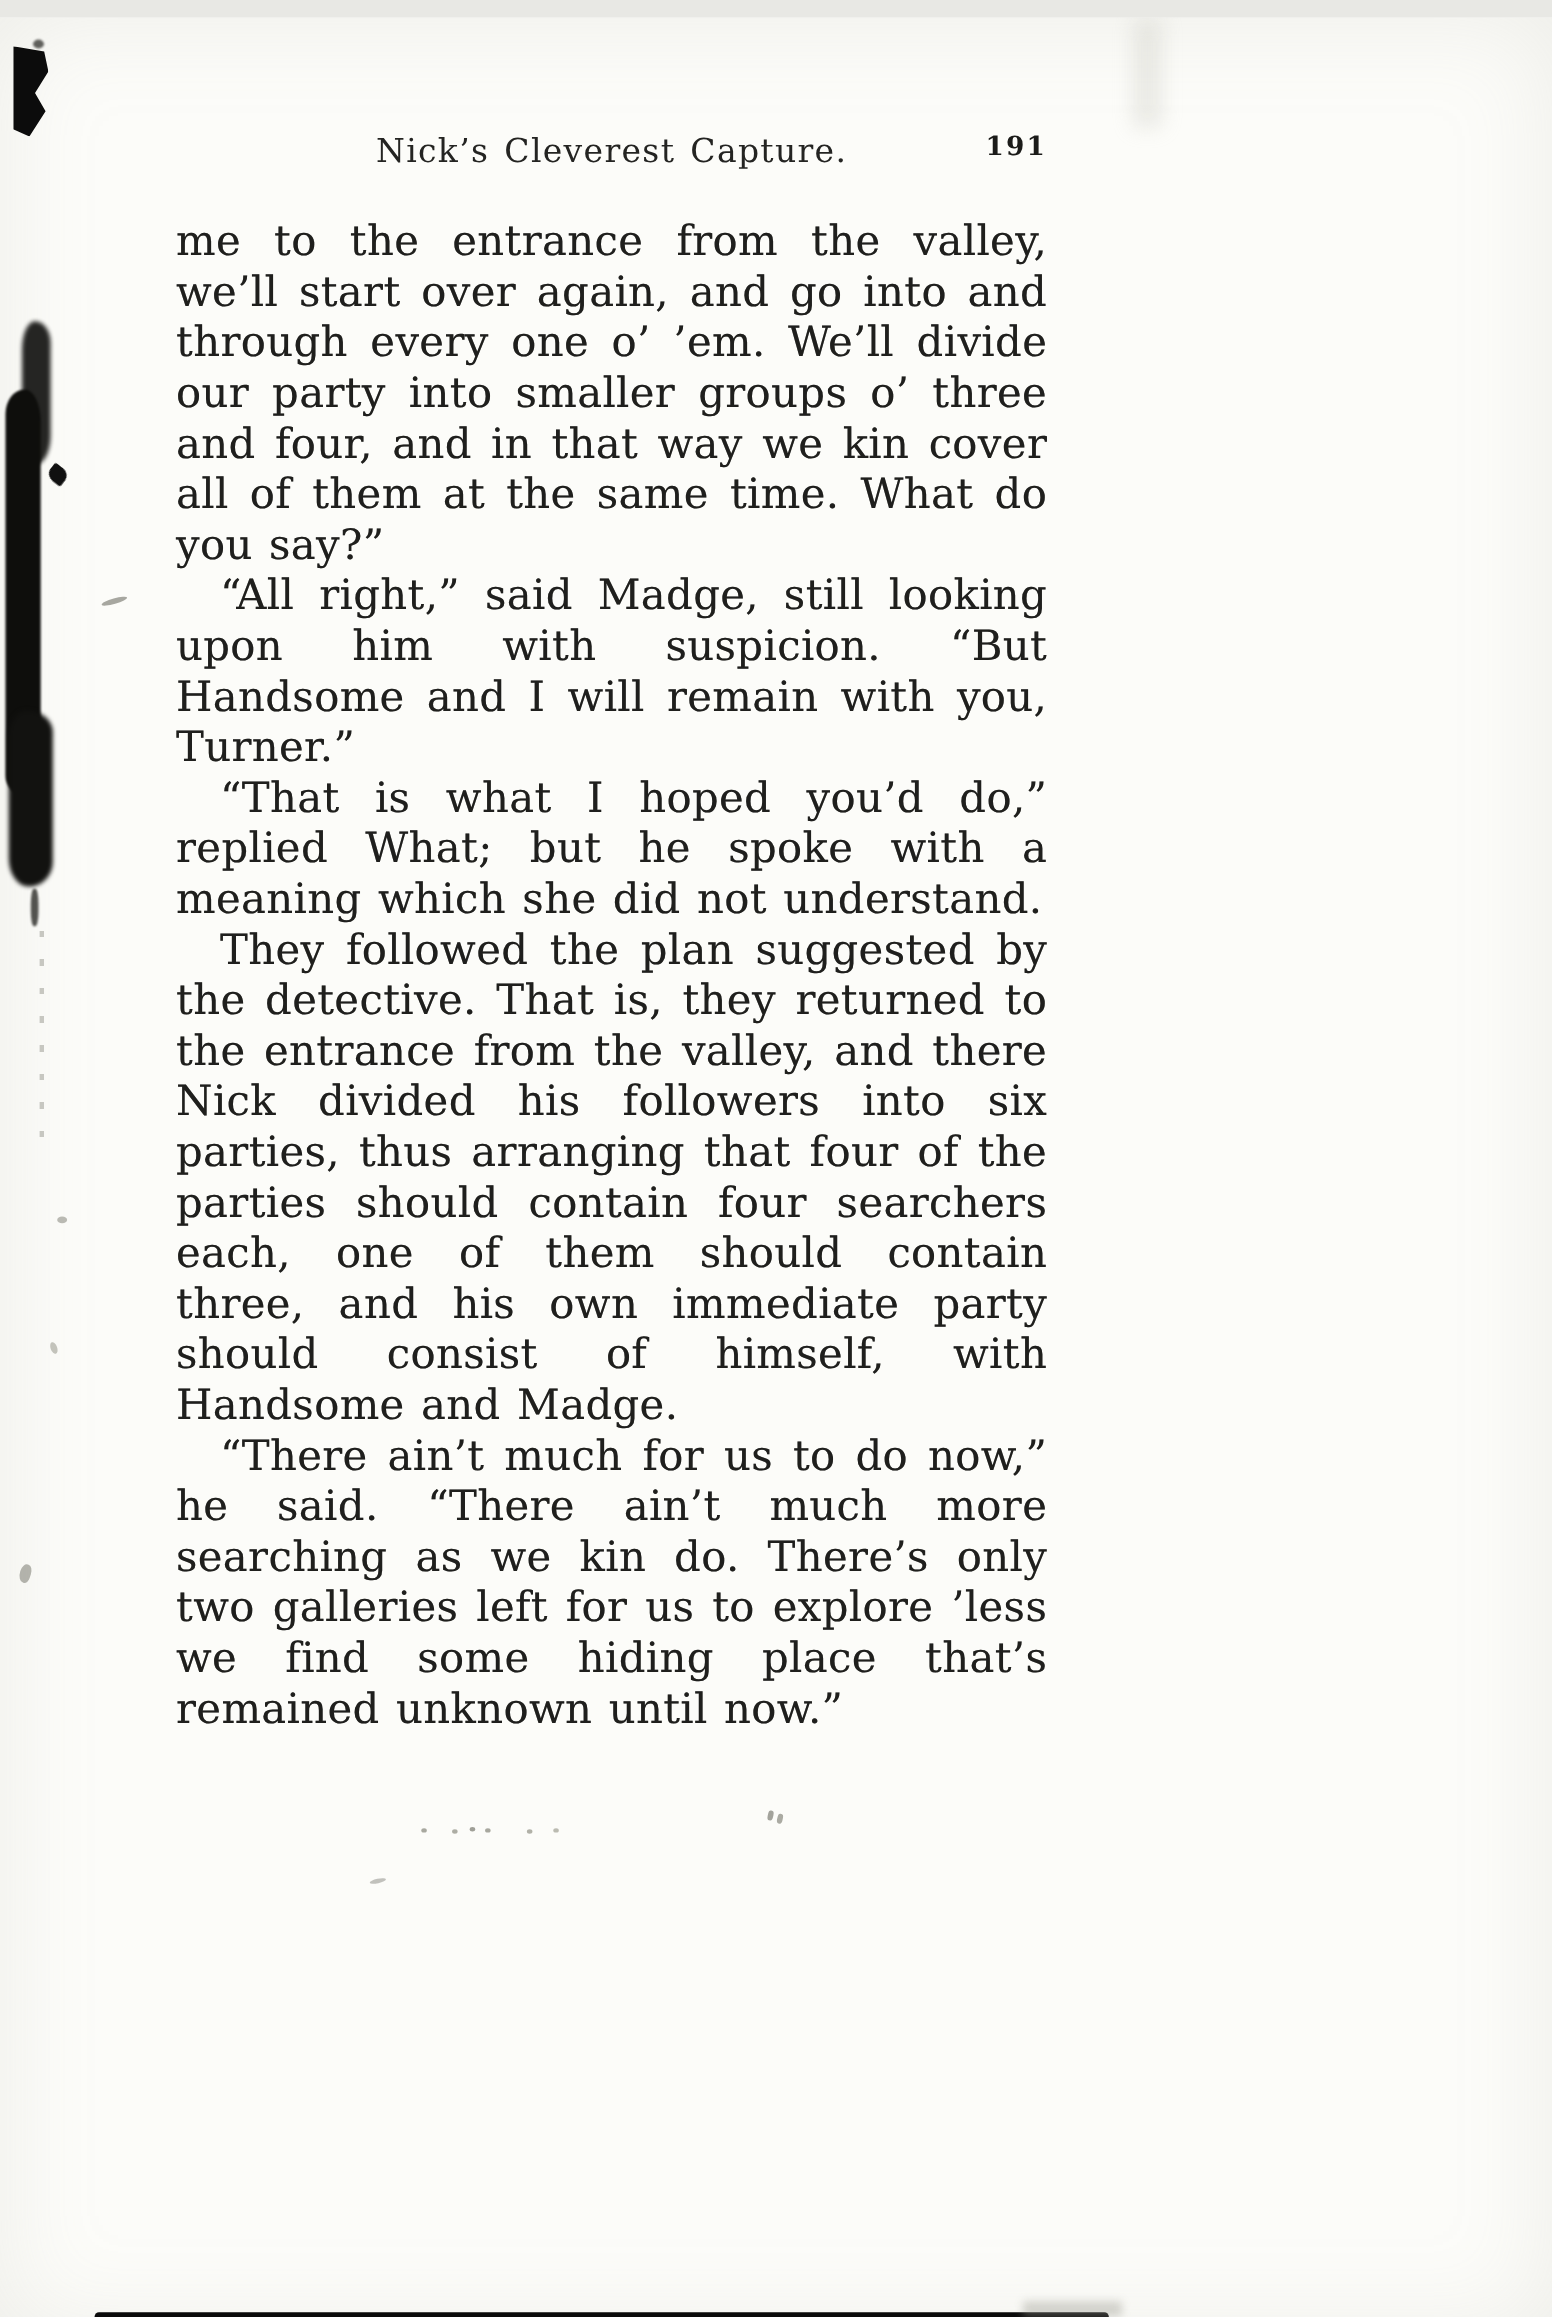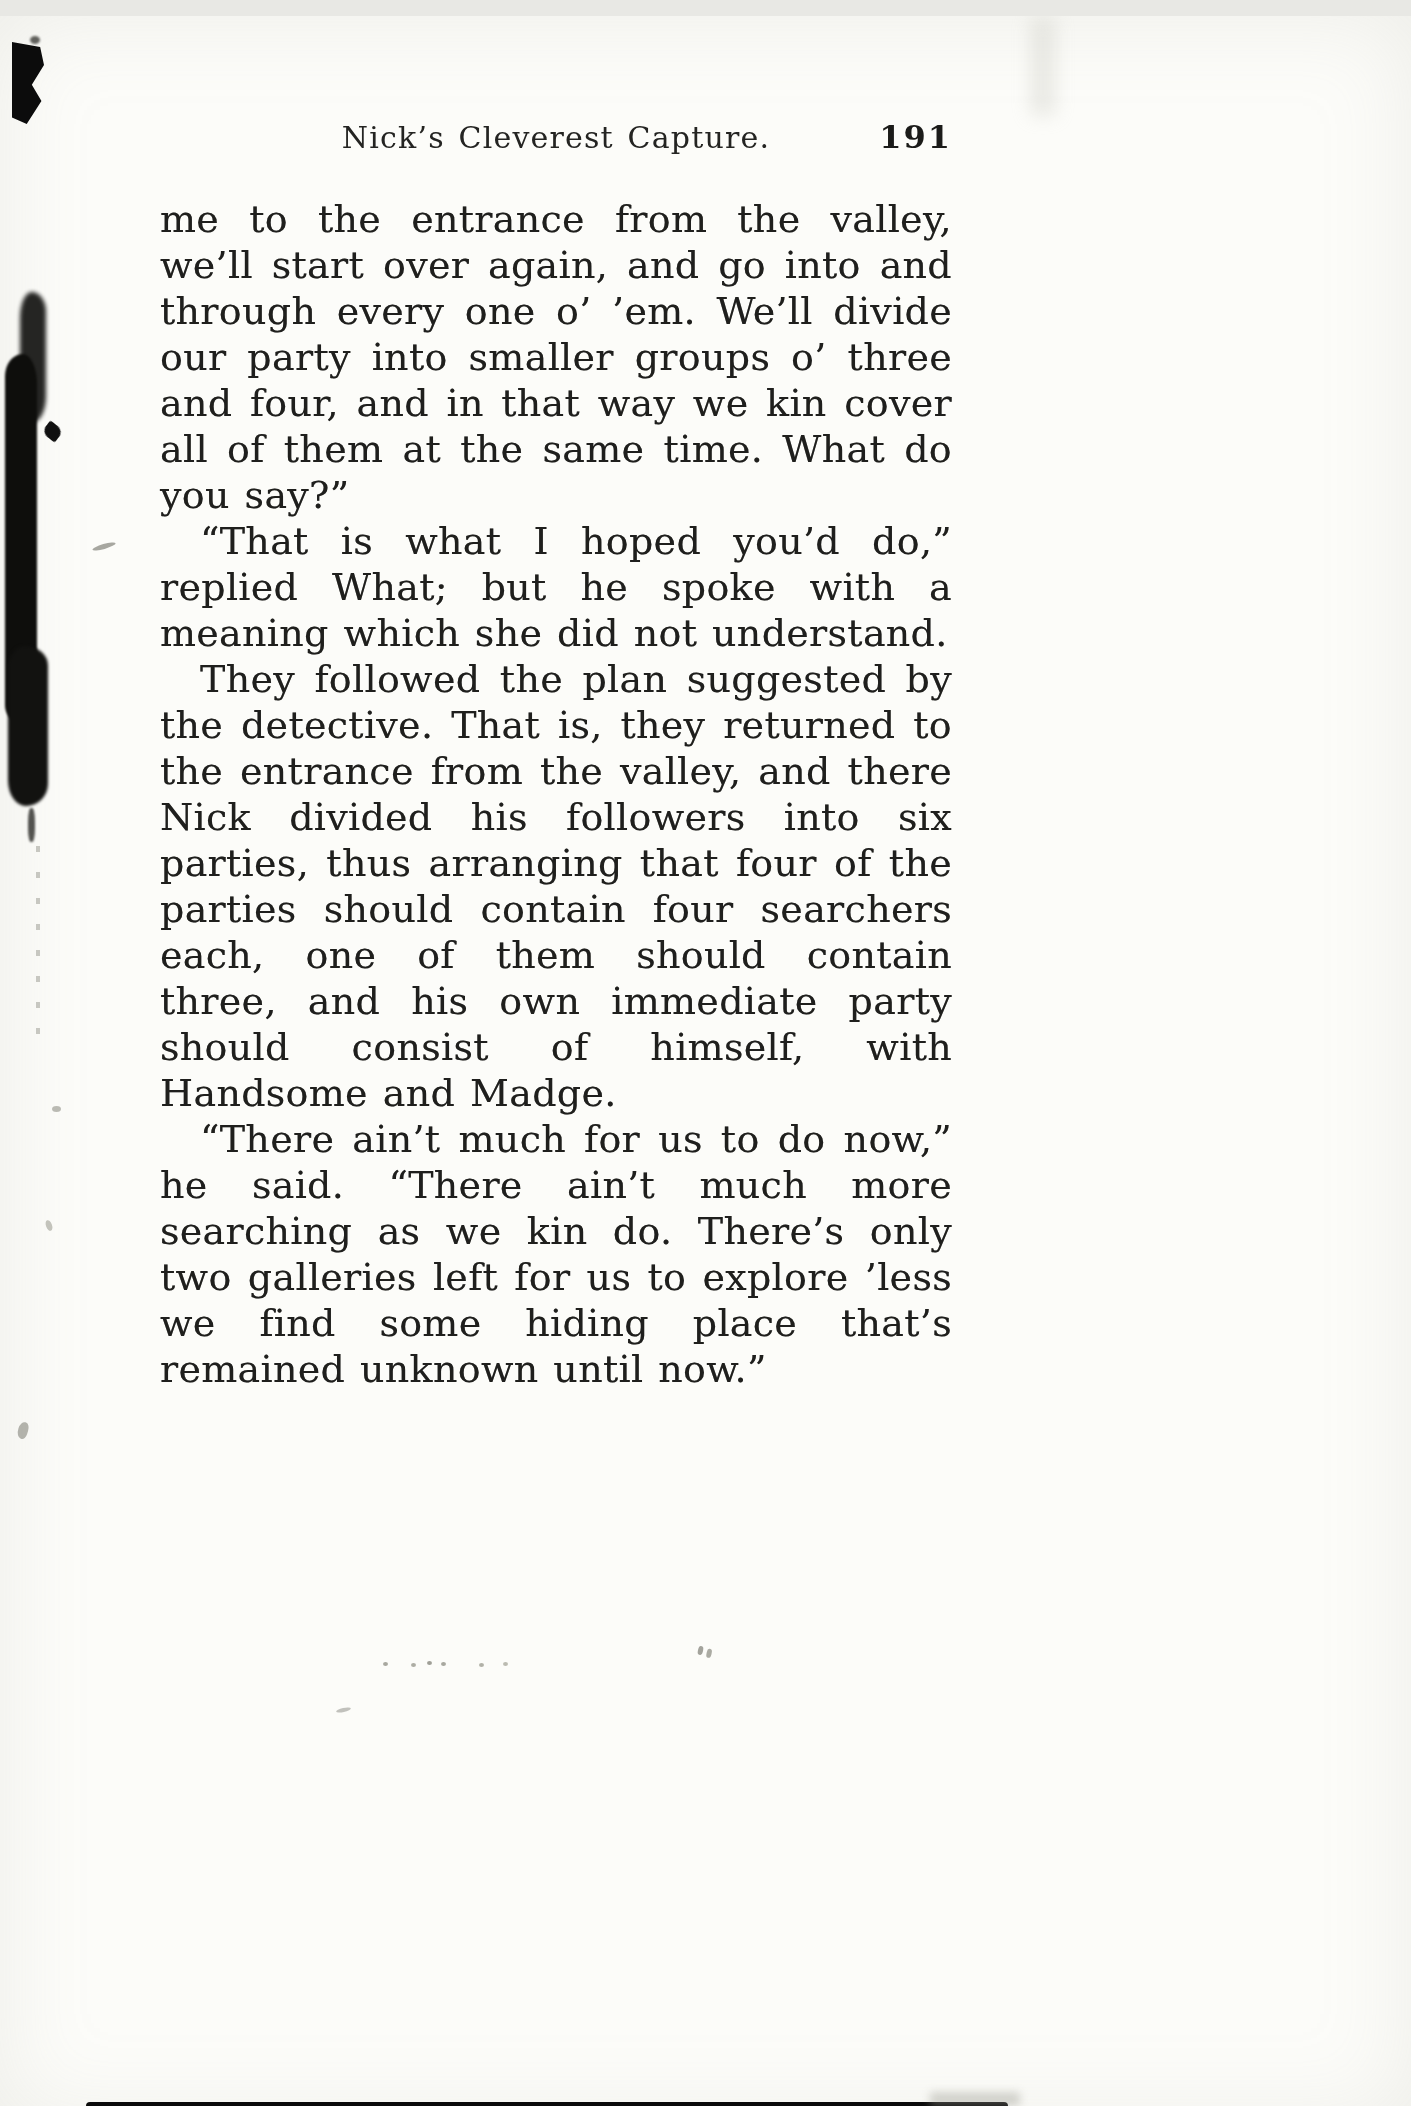--- a/index.html
+++ b/index.html
@@ -28,21 +28,21 @@
     display:block;
     text-align:center;
     font-size:30px;
     letter-spacing:1.2px;
     word-spacing:3px;
     color:#242422;
   }
   .page-number{
     position:absolute;
     right:0; top:-2px;
-    font-size:32px;
+    font-size:24px;
     font-weight:700;
     letter-spacing:2px;
     color:#1b1b19;
   }
   .page-body p{
     margin:0;
     font-size:38px;
     line-height:46px;
     text-align:justify;
     text-indent:40px;
@@ -177,19 +177,20 @@
   <div class="art art-bottom-bar-edge"></div>
   <div class="art art-bottom-smear"></div>
 
   <div class="column">
     <div class="page-header">
       <span class="running-title">Nick’s Cleverest Capture.</span>
       <span class="page-number">191</span>
     </div>
     <div class="page-body">
       <p class="no-indent">me to the entrance from the valley, we’ll start over again, and go into and through every one o’ ’em. We’ll divide our party into smaller groups o’ three and four, and in that way we kin cover all of them at the same time. What do you say?”</p>
+      <p>“All right,” said Madge, still looking upon him with suspicion. “But Handsome and I will remain with you, Turner.”</p>
       <p>“That is what I hoped you’d do,” replied What; but he spoke with a meaning which she did not understand.</p>
       <p>They followed the plan suggested by the detective. That is, they returned to the entrance from the valley, and there Nick divided his followers into six parties, thus arranging that four of the parties should contain four searchers each, one of them should contain three, and his own immediate party should consist of himself, with Handsome and Madge.</p>
       <p>“There ain’t much for us to do now,” he said. “There ain’t much more searching as we kin do. There’s only two galleries left for us to explore ’less we find some hiding place that’s remained unknown until now.”</p>
     </div>
   </div>
 
 </div>
 
 </body></html>

